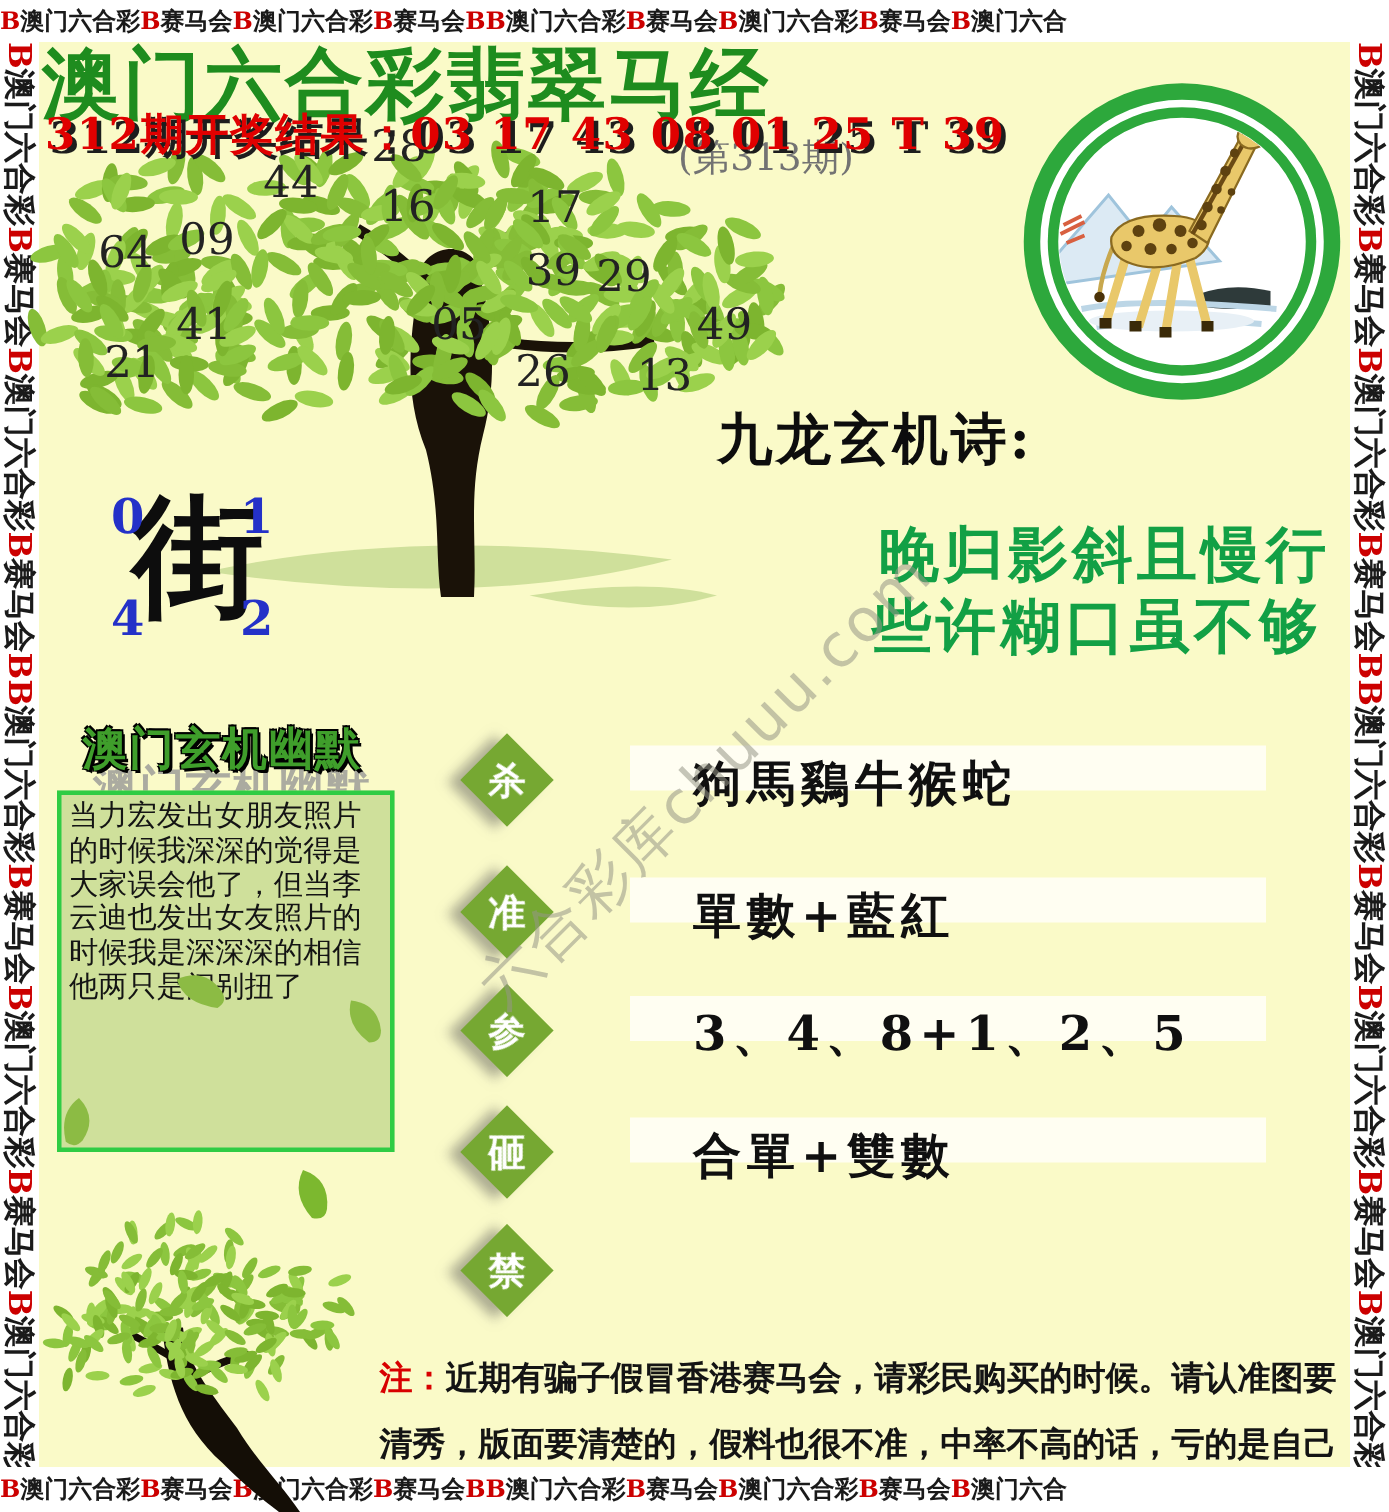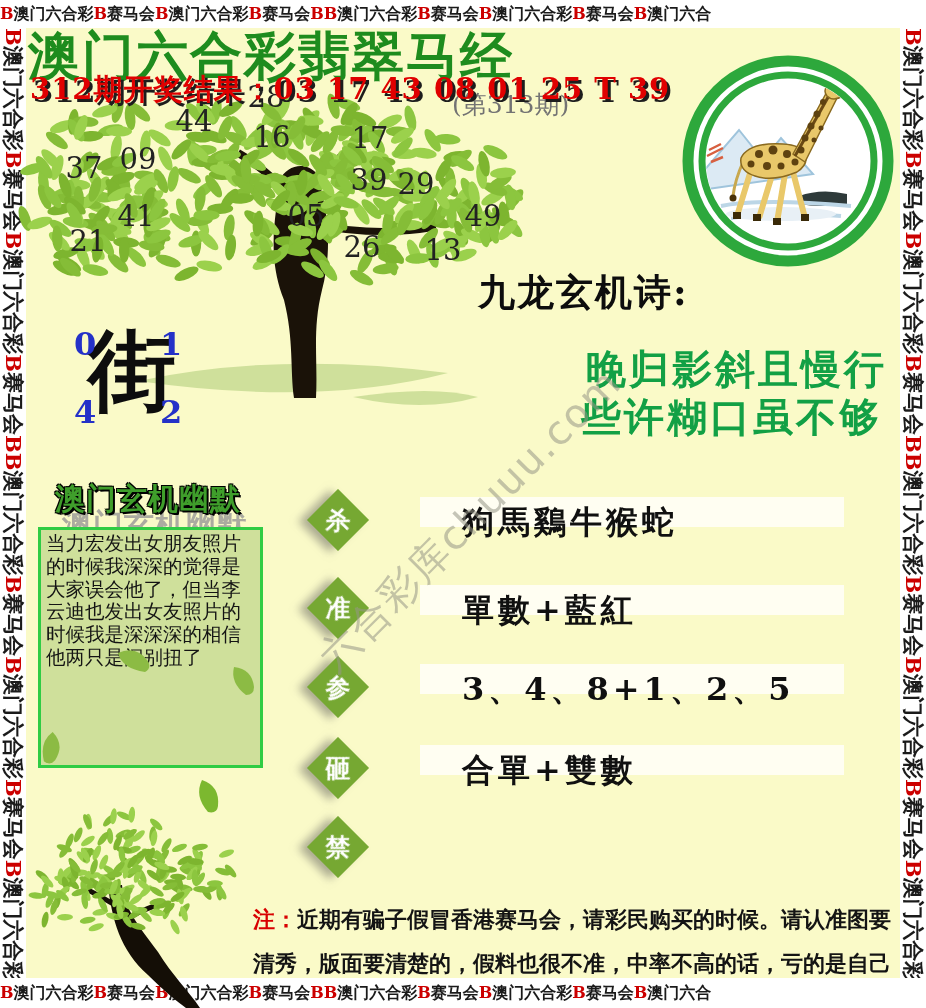--- a/index.html
+++ b/index.html
@@ -552,21 +552,21 @@
         <ellipse cx="411.6" cy="111.3" rx="13" ry="5.2" transform="rotate(133 411.6 111.3)" fill="#8CC63F"></ellipse>
         <ellipse cx="408.6" cy="123.8" rx="13" ry="5.2" transform="rotate(121 408.6 123.8)" fill="#8CC63F"></ellipse>
       </g>
   </svg>
 
   <div id="treeNumbers">
       <span class="tree-num" style="left: 266px; top: 97px;">28</span>
       <span class="tree-num" style="left: 194px; top: 121px;">44</span>
       <span class="tree-num" style="left: 272px; top: 137px;">16</span>
       <span class="tree-num" style="left: 370px; top: 138px;">17</span>
-      <span class="tree-num" style="left: 84px; top: 168px;">37</span>
+      <span class="tree-num" style="left: 84px; top: 168px;">64</span>
       <span class="tree-num" style="left: 138px; top: 159px;">09</span>
       <span class="tree-num" style="left: 369px; top: 180px;">39</span>
       <span class="tree-num" style="left: 416px; top: 184px; text-align: center;">29</span>
       <span class="tree-num" style="left: 306px; top: 216px;">05</span>
       <span class="tree-num" style="left: 136px; top: 216px;">41</span>
       <span class="tree-num" style="left: 483px; top: 216px;">49</span>
       <span class="tree-num" style="left: 88px; top: 241px;">21</span>
       <span class="tree-num" style="left: 362px; top: 247px;">26</span>
       <span class="tree-num" style="left: 443px; top: 250px;">13</span>
     </div>

